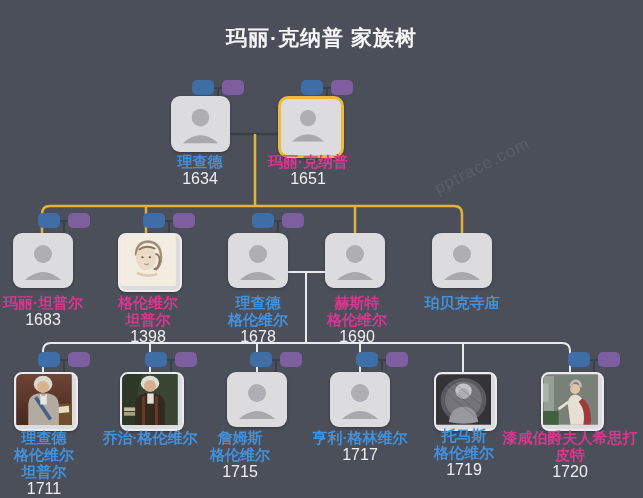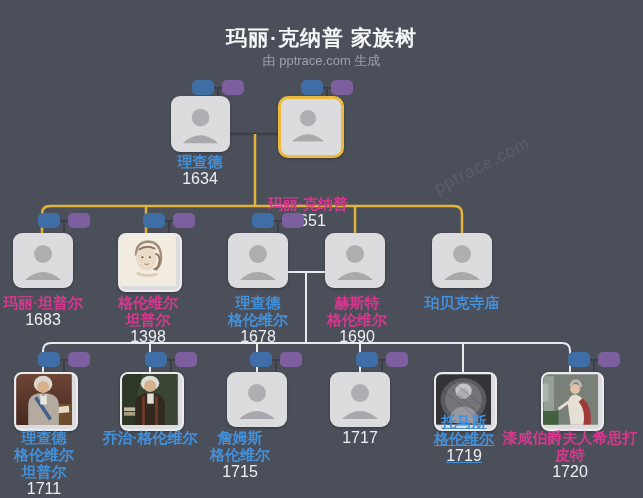--- a/index.html
+++ b/index.html
@@ -33,21 +33,20 @@
   .chip.mother{left:30px;background:#7D5FA0;}
   .hlink{position:absolute;left:22px;top:7px;width:8px;height:2px;background:#3A3F48;}
   .vdrop{position:absolute;left:25px;top:8px;width:2px;background:#3A3F48;}
 </style>
 </head>
 <body>
 
 <div id="canvas">
 
   <div class="title">玛丽·克纳普 家族树</div>
-  <div class="subtitle">由 pptrace.com 生成</div>
   <div class="watermark">pptrace.com</div>
 
   <svg class="wires" width="643" height="498">
 
     <path d="M230,134 H278" stroke="#3A3F48" stroke-width="2.5" fill="none"></path>
 
     <g stroke="#E2B33C" stroke-width="2.5" fill="none">
       <path d="M255,134 V206"></path>
       <path d="M42,234 V214 Q42,206 50,206 H454 Q462,206 462,214 V234"></path>
       <path d="M146,206 V234"></path>
@@ -243,21 +242,21 @@
     <div class="vdrop" style="height:12px;"></div>
     <div class="hlink"></div>
     <div class="chip father"></div>
     <div class="chip mother"></div>
   </div>
 
   <div class="label blue" style="left:200px;top:153px;">
     <div>理查德</div>
     <div class="yr">1634</div>
   </div>
-  <div class="label pink" style="left:308px;top:153px;margin-top:42px;">
+  <div class="label pink" style="left:308px;top:153px;">
     <div>玛丽·克纳普</div>
     <div class="yr">1651</div>
   </div>
 
   <div class="label pink" style="left:43px;top:294px;">
     <div>玛丽·坦普尔</div>
     <div class="yr">1683</div>
   </div>
   <div class="label pink" style="left:148px;top:294px;">
     <div>格伦维尔</div>
@@ -286,23 +285,24 @@
   </div>
   <div class="label blue" style="left:150px;top:429px;">
     <div>乔治·格伦维尔</div>
   </div>
   <div class="label blue" style="left:240px;top:429px;">
     <div>詹姆斯</div>
     <div>格伦维尔</div>
     <div class="yr">1715</div>
   </div>
   <div class="label blue" style="left:360px;top:429px;">
+    <div>亨利·格林维尔</div>
     <div class="yr">1717</div>
   </div>
-  <div class="label blue" style="left:464px;top:413px;text-decoration:underline;">
+  <div class="label blue" style="left:464px;top:427px;">
     <div>托马斯</div>
     <div>格伦维尔</div>
     <div class="yr">1719</div>
   </div>
   <div class="label pink" style="left:570px;top:429px;">
     <div>漆咸伯爵夫人希思打</div>
     <div>皮特</div>
     <div class="yr">1720</div>
   </div>
 

